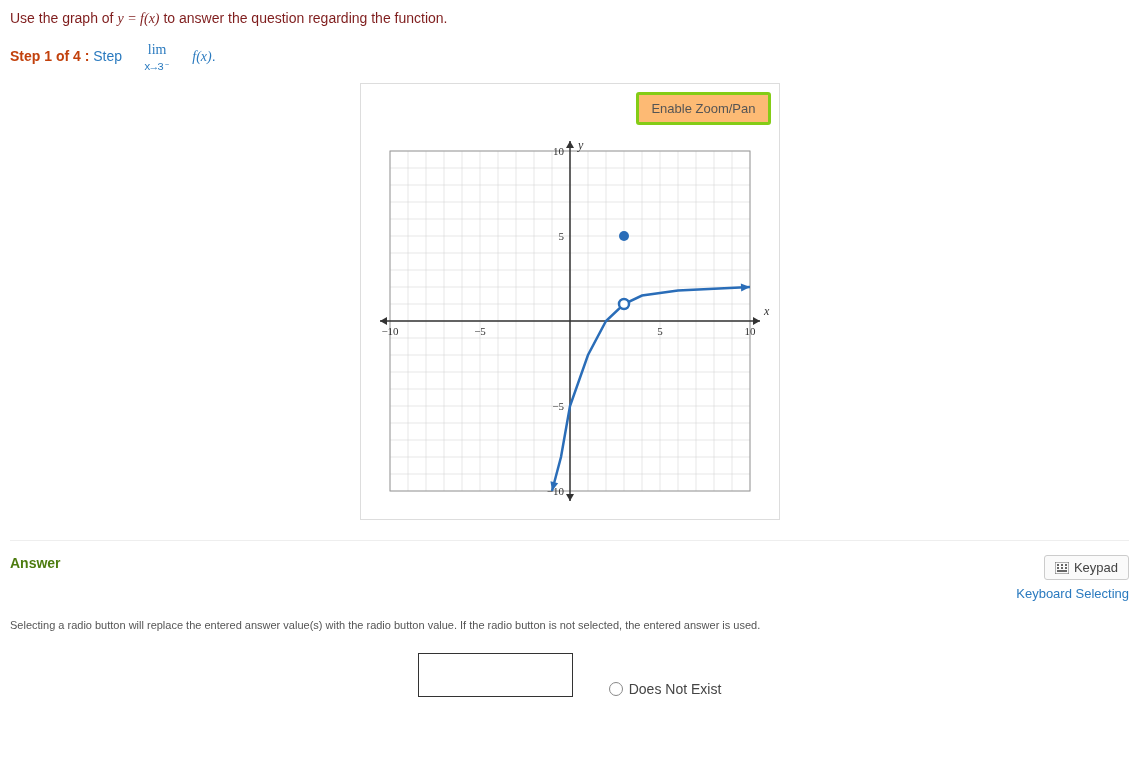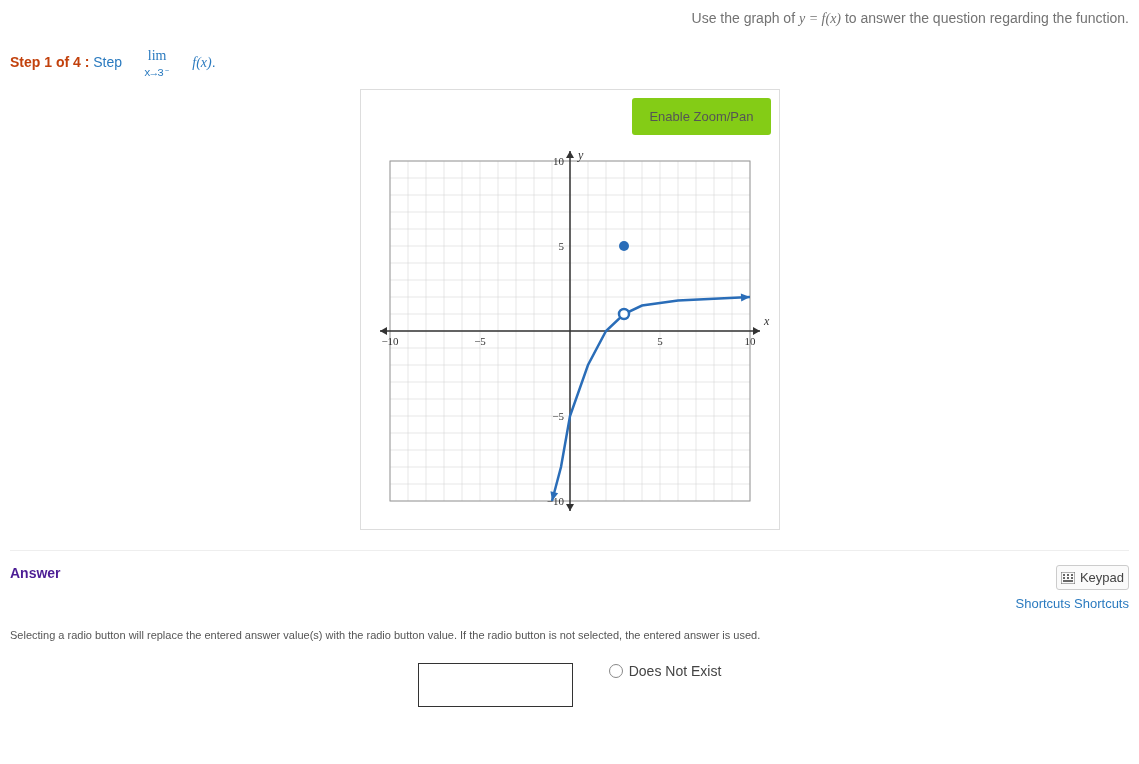--- a/index.html
+++ b/index.html
@@ -5,23 +5,22 @@
   * { box-sizing: border-box; }
   body {
     margin: 0;
     padding: 10px;
     font-family: "Helvetica Neue", Helvetica, Arial, sans-serif;
     font-size: 14px;
     color: #555;
     background: #fff;
   }
   .instruction {
-    margin-bottom: 20px;
-    color: #737373;
-    text-align: right;
+    margin-bottom: 14px;
+    color: #7f1d1d;
   }
   .step-line {
     color: #444;
     margin-bottom: 10px;
   }
   .step-line strong { color: #c2410c; }
   .math { font-family: "Times New Roman", serif; font-style: italic; }
   .limit-block {
     display: inline-block;
     vertical-align: middle;
@@ -40,22 +39,22 @@
     padding: 8px;
     width: 420px;
   }
   .zoom-row {
     text-align: right;
     margin-bottom: 6px;
   }
   .zoom-btn {
     display: inline-block;
     padding: 6px 12px;
-    border: 5px solid #84cc16;
-    background: #84cc16;
+    border: 3px solid #84cc16;
+    background: #fdba74;
     color: #555;
     font-size: 13px;
     border-radius: 3px;
     cursor: pointer;
   }
   .plot-area {
     position: relative;
     width: 100%;
     height: 380px;
     display: flex;
@@ -65,26 +64,26 @@
   .divider {
     border-top: 1px solid #eee;
     margin: 6px 0 14px 0;
   }
   .answer-row {
     display: flex;
     justify-content: space-between;
     align-items: flex-start;
     margin-bottom: 6px;
   }
-  .answer-label { font-weight: bold; color: #4c1d95; }
+  .answer-label { font-weight: bold; color: #4d7c0f; }
   .right-col { text-align: right; }
   .keypad-btn {
     display: inline-flex;
     align-items: center;
-    padding: 4px 4px;
+    padding: 4px 10px;
     border: 1px solid #ccc;
     background: #fafafa;
     color: #444;
     border-radius: 3px;
     cursor: pointer;
     font-size: 13px;
   }
   .keypad-btn svg { margin-right: 5px; }
   .kb-link {
     color: #2a7abf;
@@ -93,21 +92,21 @@
     cursor: pointer;
   }
   .hint-text {
     color: #555;
     margin: 18px 0 22px 0;
     font-size: 11px;
   }
   .input-row {
     display: flex;
     justify-content: center;
-    align-items: flex-start;
+    align-items: flex-end;
     gap: 36px;
   }
   .answer-input {
     width: 155px;
     height: 44px;
     border: 1px solid #333;
     padding: 4px 6px;
     font-size: 16px;
   }
   .radio-wrap {
@@ -228,21 +227,21 @@
         <rect x="2" y="2" width="2" height="2" fill="#666"></rect>
           <rect x="6" y="2" width="2" height="2" fill="#666"></rect>
           <rect x="10" y="2" width="2" height="2" fill="#666"></rect>
         <rect x="2" y="5" width="2" height="2" fill="#666"></rect>
           <rect x="6" y="5" width="2" height="2" fill="#666"></rect>
           <rect x="10" y="5" width="2" height="2" fill="#666"></rect>
         <rect x="2" y="8" width="10" height="2" fill="#666"></rect>
       </svg>
       <span>Keypad</span>
     </button>
-    <div class="kb-link">Shortcuts Shortcuts</div>
+    <div class="kb-link">Keyboard Selecting</div>
   </div>
 </div>
 
 <div class="hint-text">Selecting a radio button will replace the entered answer value(s) with the radio button value. If the radio button is not selected, the entered answer is used.</div>
 
 <div class="input-row">
   <input type="text" class="answer-input" value="" style="">
   <label class="radio-wrap">
     <span class="radio-circle"></span>
     <span>Does Not Exist</span>

